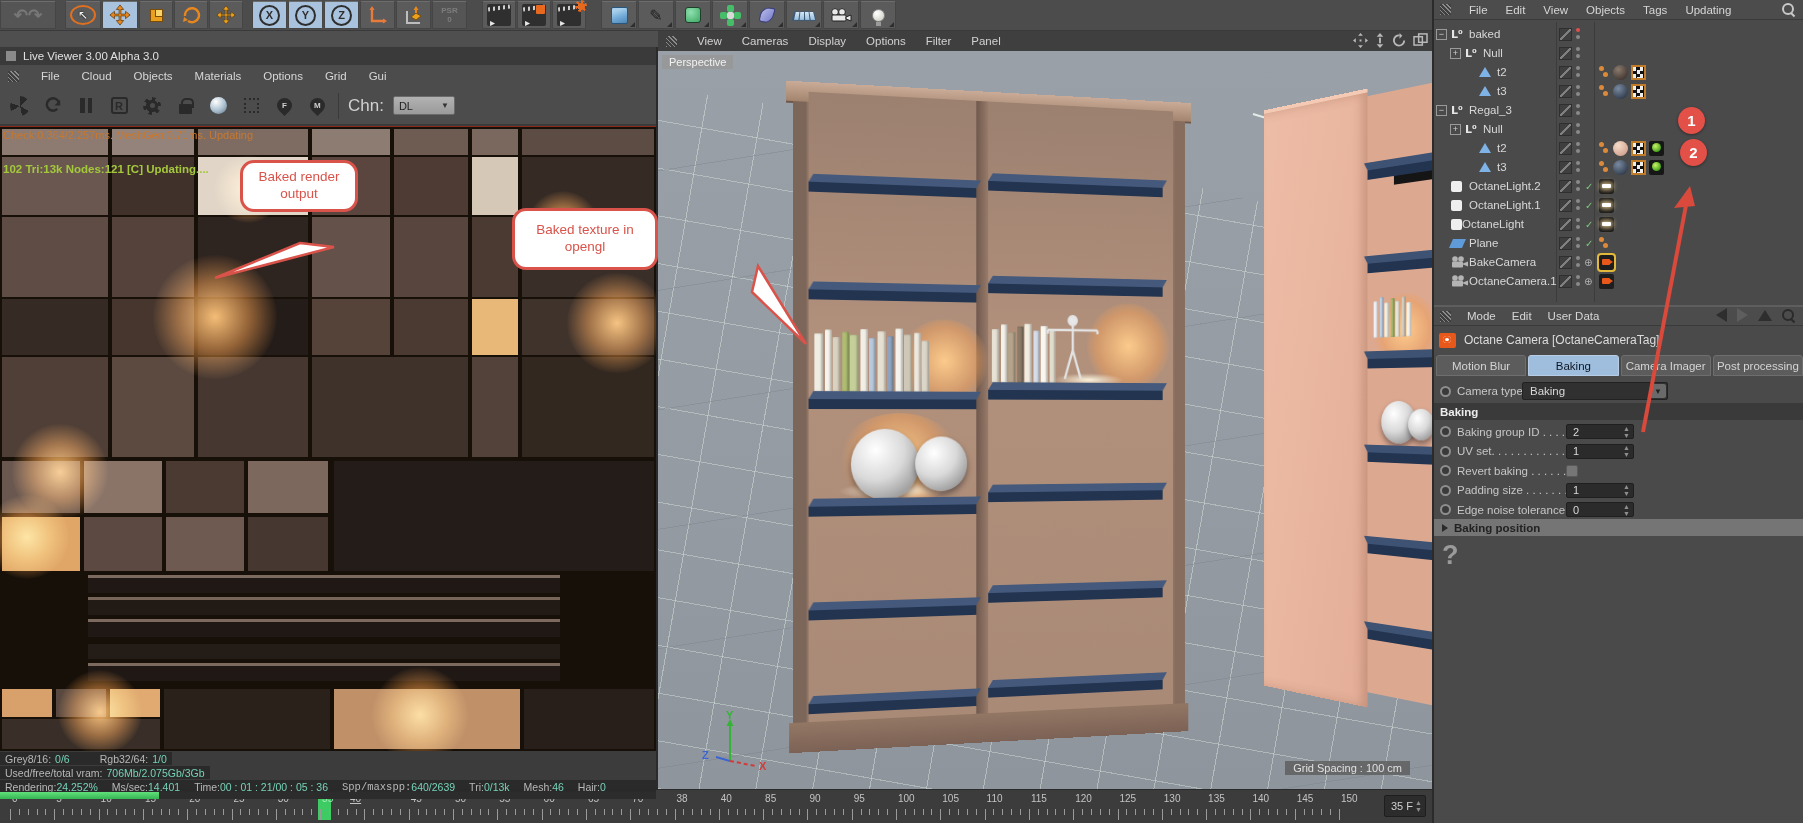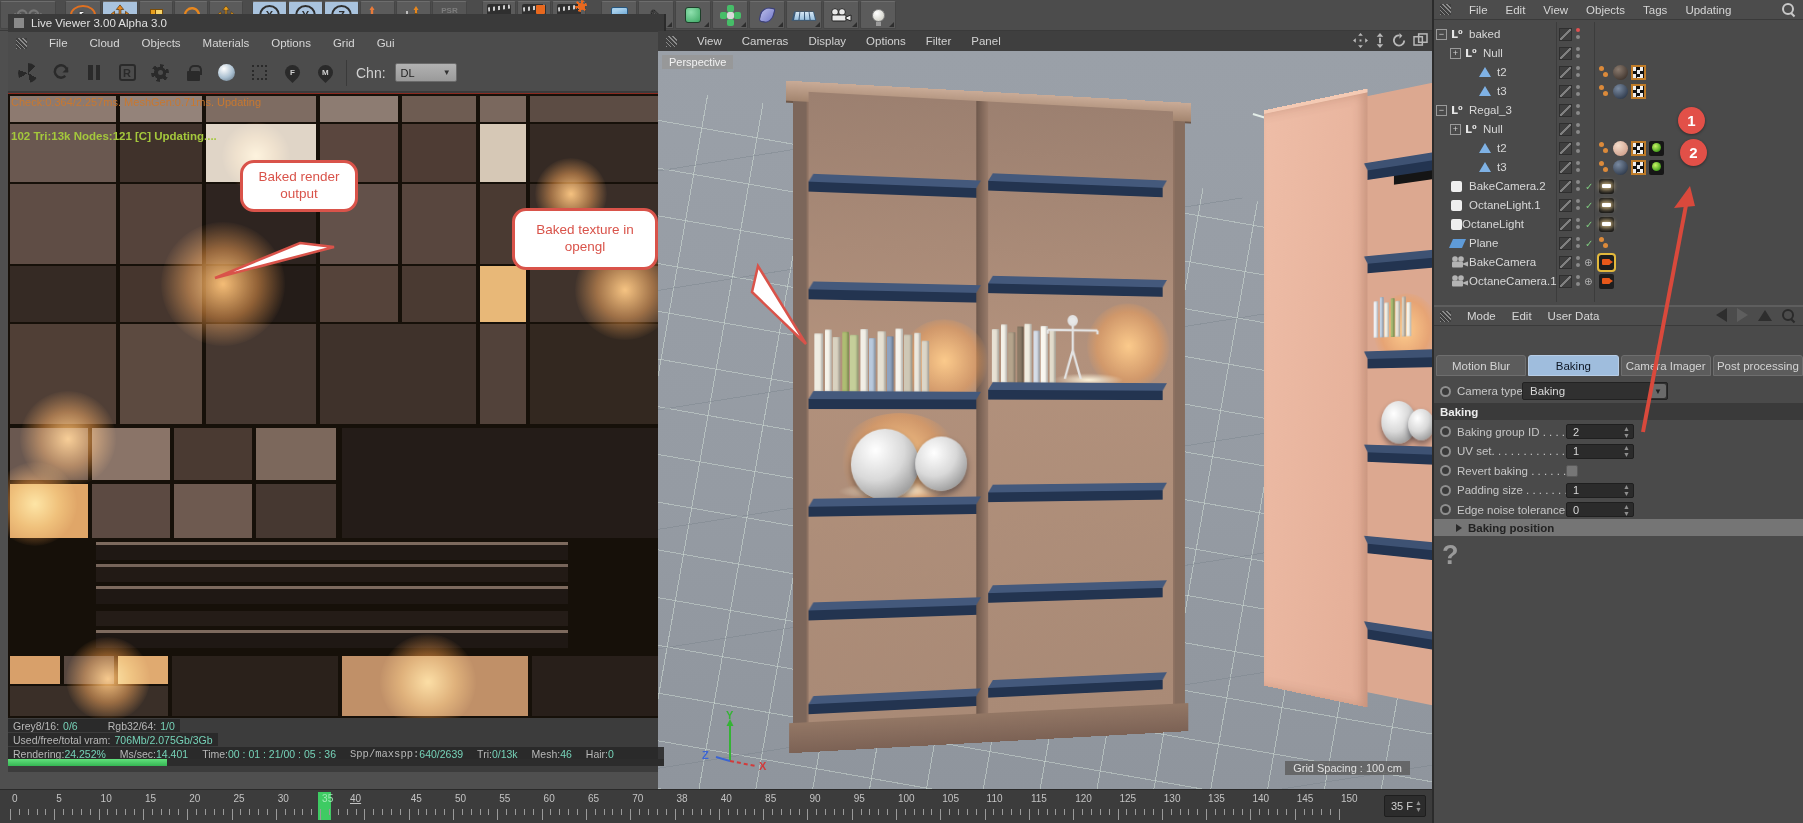--- a/index.html
+++ b/index.html
@@ -46,22 +46,22 @@
   .bulb { width:13px; height:13px; border-radius:50%; border:1px solid #8a8a8a;
     background:radial-gradient(circle at 35% 30%, #ffffff, #d8d8d0 70%, #b0b0a8); position:relative; }
   .bulb::after { content:""; position:absolute; left:3.5px; top:12px; width:5px; height:4px; background:#9a9a9a; }
   .pen-glyph { font-size:16px; color:#1f1f1f; transform:rotate(0deg); }
   .scale-ico { width:13px; height:13px; background:#e8a01e; border:1px solid #7a4c08; position:relative; }
   .scale-ico::after { content:""; position:absolute; right:-1px; top:-1px; width:6px; height:6px; background:#f6d46a; border:1px solid #7a4c08; }
   .corner-dd { position:absolute; right:1px; bottom:1px; width:0; height:0;
     border-left:5px solid transparent; border-bottom:5px solid #2e2e2e; }
 
   
-  #live-viewer { position:absolute; left:0; top:14px; width:658px; height:758px;
-    background:#3c3c3c; border-right:2px solid #2b2b2b;margin-left:8px; }
+  #live-viewer { position:absolute; left:0; top:47px; width:658px; height:758px;
+    background:#3c3c3c; border-right:2px solid #2b2b2b; }
   #lv-title { position:absolute; left:0; top:0; width:100%; height:18px; background:#3a3a3a;
     color:#e0e0e0; font-size:11.5px; display:flex; align-items:center; gap:7px; padding-left:6px; }
   #lv-title .sq { width:10px; height:10px; background:#8a8a8a; }
   .menubar { color:#d6d6d6; font-size:11.5px; display:flex; align-items:center; gap:22px; }
   #lv-menu { position:absolute; left:0; top:18px; width:100%; height:22px; background:#4c4c4c; padding-left:8px; }
   .grip { width:11px; height:11px;
     background:repeating-linear-gradient(45deg,#8a8a8a 0 1px,#3f3f3f 1px 3px); flex:0 0 auto; }
   .menu-item { cursor:default; }
   #lv-toolbar { position:absolute; left:0; top:40px; width:100%; height:38px; background:#4c4c4c;
     display:flex; align-items:center; gap:9px; padding-left:8px; border-bottom:1px solid #3a3a3a; }
@@ -80,21 +80,21 @@
   .lock { position:relative; width:13px; height:10px; background:#2a2a2a; border-radius:1px; margin-top:6px; }
   .lock::before { content:""; position:absolute; left:2px; top:-6px; width:9px; height:8px;
     border:2px solid #2a2a2a; border-bottom:none; border-radius:5px 5px 0 0; }
   .glassball { width:17px; height:17px; border-radius:50%;
     background:radial-gradient(circle at 35% 28%, #ffffff, #a9bfd0 55%, #5d6e7c); }
   .region { width:15px; height:15px; border:2px dotted #2a2a2a; }
   .pin { width:15px; height:15px; border-radius:50% 50% 50% 0; transform:rotate(-45deg);
     background:#2a2a2a; display:flex; align-items:center; justify-content:center; }
   .pin span { transform:rotate(45deg); color:#cfcfcf; font-size:8px; font-weight:bold; }
   .vsep { width:1px; height:26px; background:#3a3a3a; }
-  .chn-label { color:#d0d0d0; font-size:14px;text-align:center; }
+  .chn-label { color:#d0d0d0; font-size:17px;text-align:center; }
   .chn-select { width:62px; height:19px; background:linear-gradient(#b2b2b2,#9a9a9a); border:1px solid #6a6a6a;
     border-radius:2px; color:#1e1e1e; font-size:11px; display:flex; align-items:center;
     justify-content:space-between; padding:0 5px; }
   .chn-select .arr { font-size:8px; color:#333; }
   #lv-render { position:absolute; left:0; top:79px; width:656px; height:625px; background:#161009;
     border-top:1px solid #8b2a20; overflow:hidden; }
   .tile { position:absolute; }
   .glow { position:absolute; border-radius:50%; mix-blend-mode:screen;
     background:radial-gradient(circle, rgba(255,190,110,.95) 0%, rgba(230,140,60,.55) 40%, rgba(120,60,20,0) 72%); }
   #lv-status-orange { position:absolute; left:3px; top:82px; color:#c87830; font-size:11px; z-index:5; }
@@ -234,21 +234,21 @@
   #attr-fields { position:absolute; left:0; top:422px; width:100%; }
   .field-row { position:absolute; left:0; width:100%; height:19px; display:flex; align-items:center;
     color:#c6c6c6; font-size:11.5px; }
   .num-field { position:absolute; left:132px; width:68px; height:15px; background:#2b2b2b;
     border:1px solid #1f1f1f; border-radius:2px; color:#d8d8d8; font-size:11px;
     display:flex; align-items:center; padding-left:6px; }
   .num-field .spin { position:absolute; right:3px; color:#8e8e8e; font-size:7px; line-height:7px; text-align:center; }
   .checkbox { position:absolute; left:132px; width:12px; height:12px; background:#767676;
     border:1px solid #5a5a5a; border-radius:2px; }
   #baking-pos { position:absolute; left:0; top:519px; width:100%; height:17px; background:#757575;
-    color:#222; font-size:11.5px; font-weight:bold; display:flex; align-items:center; gap:6px; padding-left:22px; }
+    color:#222; font-size:11.5px; font-weight:bold; display:flex; align-items:center; gap:6px; padding-left:8px; }
   #baking-pos .tri { width:0; height:0; border-top:4px solid transparent; border-bottom:4px solid transparent;
     border-left:6px solid #2a2a2a; }
   #help-q { position:absolute; left:8px; top:540px; color:#9a9a9a; font-size:27px; font-weight:bold; }
 
   
   #timeline { position:absolute; left:0; top:789px; width:1432px; height:34px; background:#3c3c3c;
     border-top:1px solid #2a2a2a; }
   .tl-num { position:absolute; top:3px; color:#c4c4c4; font-size:10px; }
   .tl-num.cur { color:#9fe8b4; }
   .tl-tick { position:absolute; top:19px; width:1px; background:#9a9a9a; }
@@ -865,21 +865,21 @@
         <span class="tagdots" style="left: 165px;">
           <i style="left:0;top:0"></i>
           <i style="left:4px;top:6px"></i>
         </span>
         <span class="mat" style="background: radial-gradient(circle at 35% 30%, rgb(122, 138, 160), rgb(28, 38, 54)); left: 179px;"></span>
         <span class="uvw" style="left: 197px;"></span>
         <span class="baketag" style="left: 215px;"></span>
       </div>
       <div class="om-row" style="top: 155px;">
         <span class="ico-light" style="left: 17px;"></span>
-        <span class="om-label" style="left: 35px;">BakeCamera.2</span>
+        <span class="om-label" style="left: 35px;">OctaneLight.2</span>
         <span class="slashbox"></span>
         <span class="visdots">
           <i></i>
           <i></i>
         </span>
         <span class="okcheck">✓</span>
         <span class="lighttag" style="left: 165px;"></span>
       </div>
       <div class="om-row" style="top: 174px;">
         <span class="ico-light" style="left: 17px;"></span>
@@ -957,20 +957,24 @@
     <span class="menu-item">Edit</span>
     <span class="menu-item">User Data</span>
   </div>
   <div id="attr-navicons">
     <span class="navtri" style="border-top:7px solid transparent; border-bottom:7px solid transparent; border-right:11px solid #2e2e2e;"></span>
     <span class="navtri" style="border-top:7px solid transparent; border-bottom:7px solid transparent; border-left:11px solid #5e5e5e;"></span>
     <span class="navtri" style="border-left:7px solid transparent; border-right:7px solid transparent; border-bottom:11px solid #2e2e2e;"></span>
     <span class="mag"></span>
   </div>
 
+  <div id="attr-objrow">
+    <span class="octcam-ico"></span>
+    <span>Octane Camera [OctaneCameraTag]</span>
+  </div>
 
   <div id="attr-tabs">
     <div class="atab">Motion Blur</div>
     <div class="atab active">Baking</div>
     <div class="atab">Camera Imager</div>
     <div class="atab">Post processing</div>
   </div>
 
   <div id="camtype-row">
     <span class="radio"></span>

